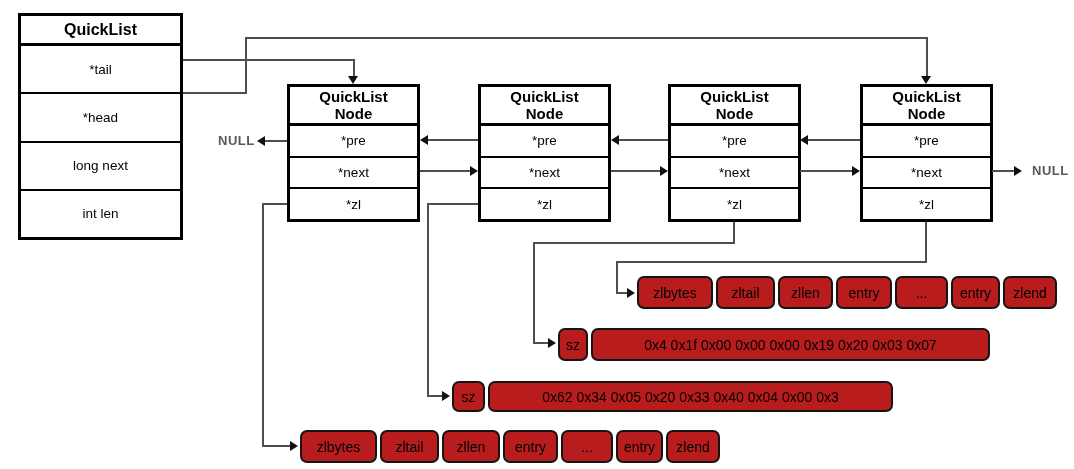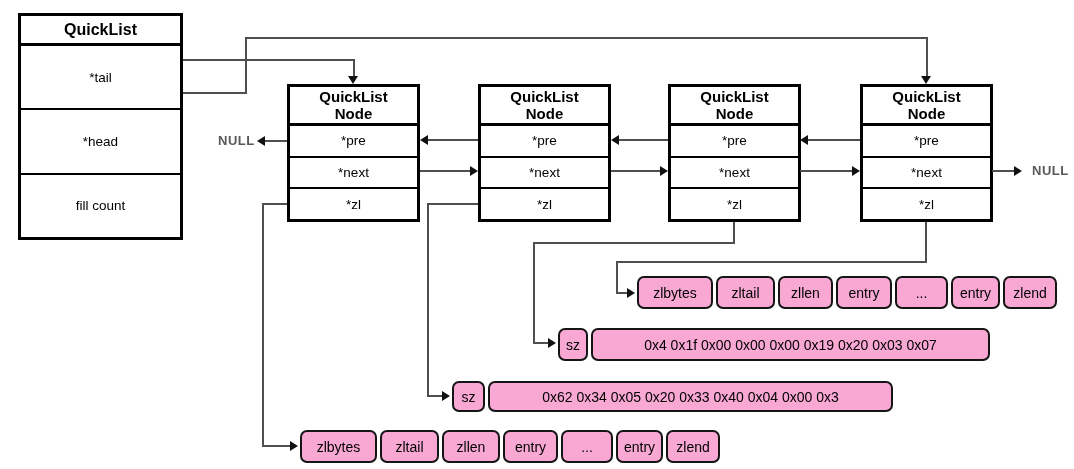--- a/index.html
+++ b/index.html
@@ -15,41 +15,42 @@
   .sqbox .row{flex:1;display:flex;align-items:center;justify-content:center;
     font-size:13.5px;border-bottom:2px solid #000;}
   .sqbox .row:last-child{border-bottom:none;}
   #quicklist{left:18px;top:13px;width:165px;height:227px;}
   #quicklist .hdr{height:27px;font-size:16px;}
   .node{width:133px;height:138px;top:84px;}
   .node .hdr{height:36px;font-size:15px;line-height:17px;}
   
   .cellrow{position:absolute;display:flex;gap:3px;}
   .cell{height:33px;box-sizing:border-box;border:2px solid #151515;border-radius:7px;
-    background:#f9a8d4;display:flex;align-items:center;justify-content:center;font-size:14px;}
+    background:#b91c1c;display:flex;align-items:center;justify-content:center;font-size:14px;}
   
   .hl,.vl{position:absolute;background:#4f4f4f;}
   .hl{height:2px;}
   .vl{width:2px;}
   .arrR,.arrL,.arrD{position:absolute;width:0;height:0;}
   .arrR{border-top:5px solid transparent;border-bottom:5px solid transparent;border-left:8px solid #111;}
   .arrL{border-top:5px solid transparent;border-bottom:5px solid transparent;border-right:8px solid #111;}
   .arrD{border-left:5px solid transparent;border-right:5px solid transparent;border-top:8px solid #111;}
   .nulltxt{position:absolute;font-size:13px;font-weight:600;color:#595959;letter-spacing:0.5px;}
 </style>
 </head>
 <body>
 
 <div id="canvas">
 
   <div id="quicklist" class="sqbox">
     <div class="hdr">QuickList</div>
     <div class="row">*tail</div>
     <div class="row">*head</div>
-    <div class="row">fill count</div>
+    <div class="row">long next</div>
+    <div class="row">int len</div>
   </div>
 
   <div class="sqbox node" style="left:287px;">
     <div class="hdr">
       <span>QuickList</span>
       <span>Node</span>
     </div>
     <div class="row">*pre</div>
     <div class="row">*next</div>
     <div class="row">*zl</div>

